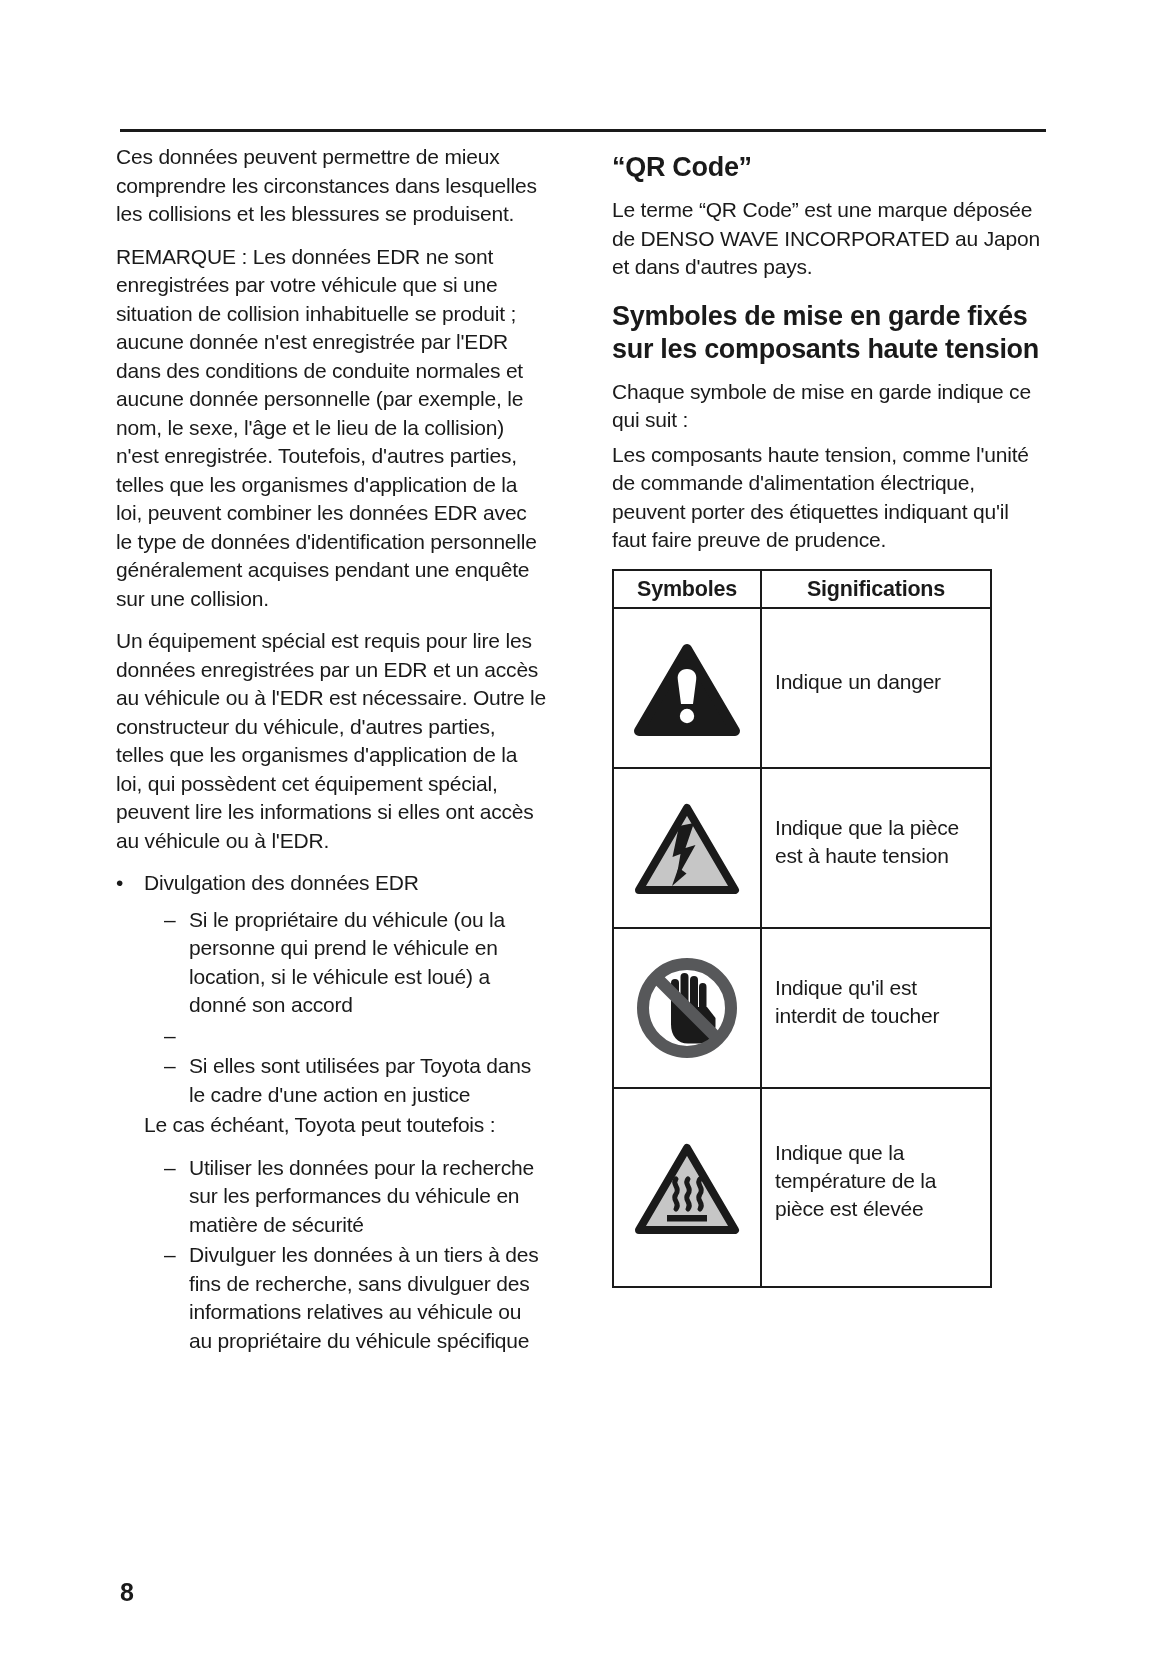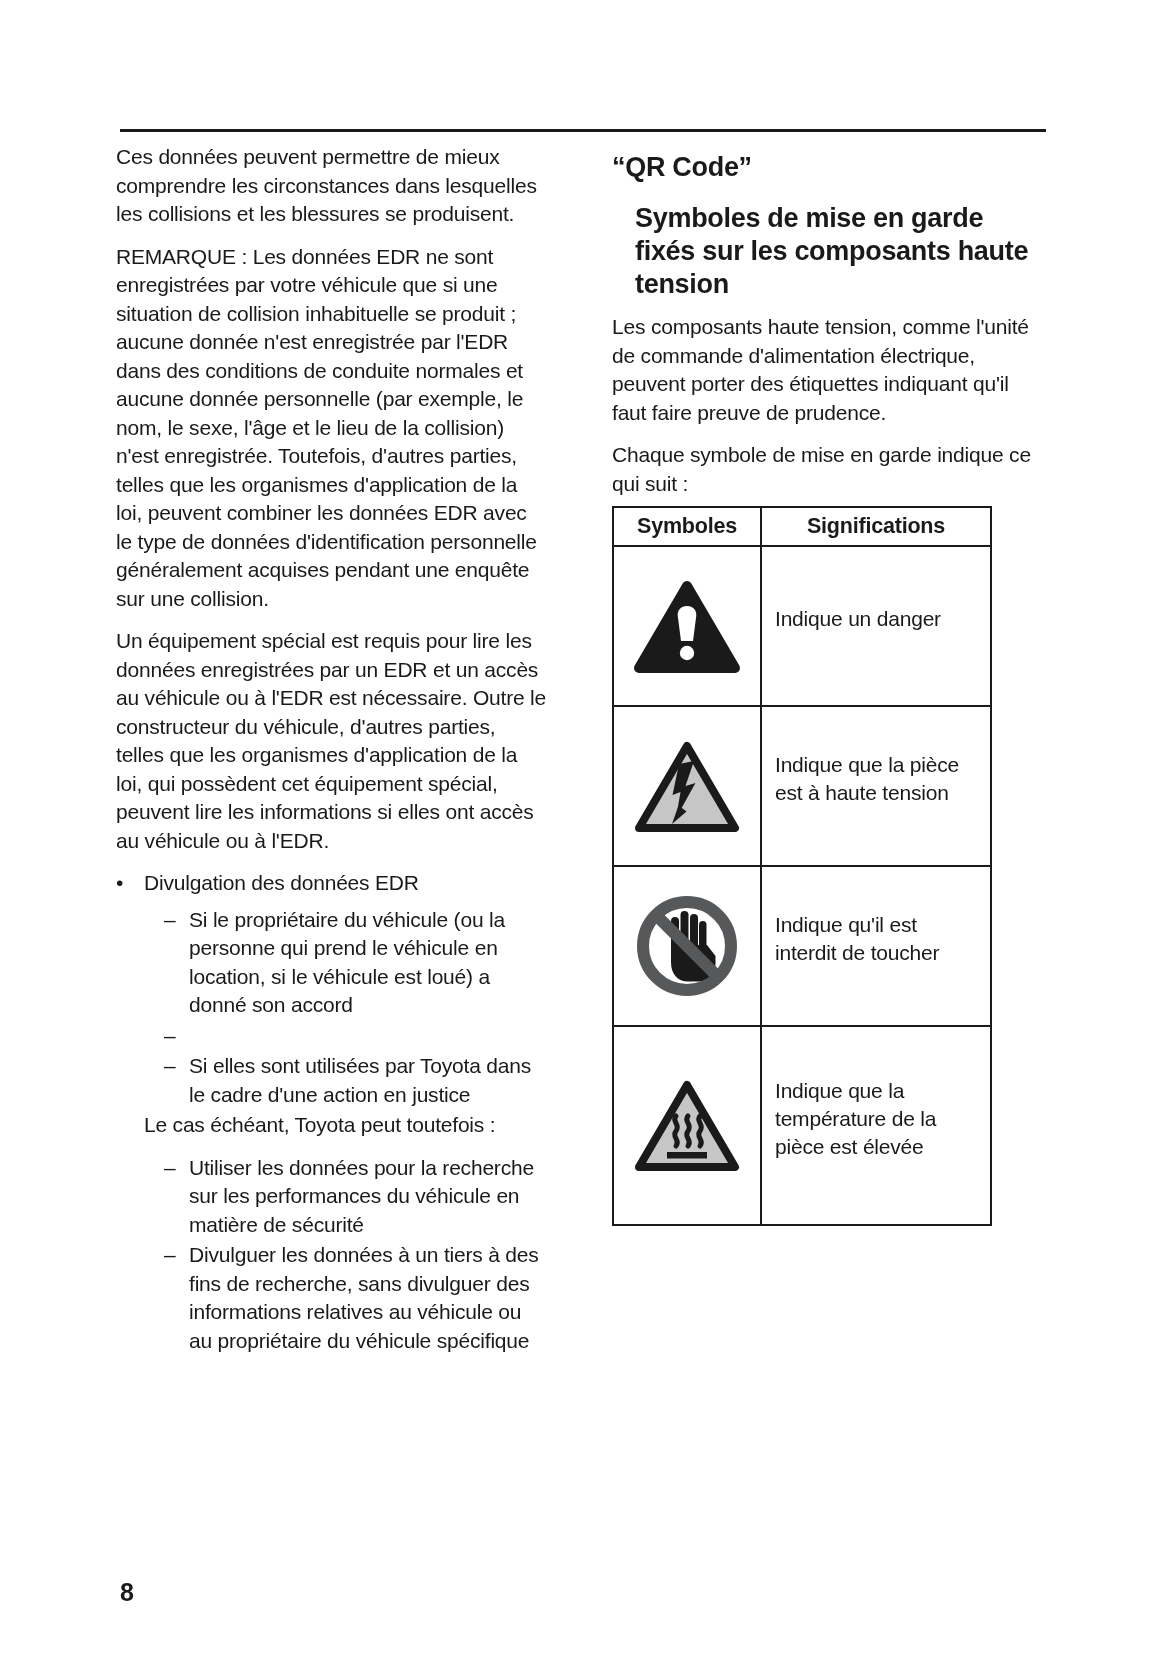--- a/index.html
+++ b/index.html
@@ -29,21 +29,21 @@
   .indent1{padding-left:28px;margin:0 0 4px 0;}
   .dash-row{display:flex;padding-left:48px;margin:0 0 2px 0;}
   .dash-glyph{width:25px;flex:none;}
   .group-gap{margin-top:8px;}
 
   
   .h-sec{
     font-size:27px;line-height:33px;font-weight:bold;
     letter-spacing:-0.3px;margin:0 0 12px 0;
   }
-  .h-sec2{margin-top:18px;margin-left:23px;}
+  .h-sec2{margin-top:18px;}
 
   
   table.sym-table{
     border-collapse:collapse;width:380px;margin-top:8px;
   }
   .sym-table th,.sym-table td{
     border:2.5px solid #1a1a1a;
   }
   .sym-table th{
     font-size:21.5px;font-weight:bold;letter-spacing:-0.2px;
@@ -101,24 +101,25 @@
       <span>Utiliser les données pour la recherche sur les performances du véhicule en matière de sécurité</span>
     </div>
     <div class="dash-row">
       <span class="dash-glyph">–</span>
       <span>Divulguer les données à un tiers à des fins de recherche, sans divulguer des informations relatives au véhicule ou au propriétaire du véhicule spécifique</span>
     </div>
   </div>
 
   <div class="col">
     <h2 class="h-sec" style="margin-top:8px">“QR Code”</h2>
+    <p>Le terme “QR Code” est une marque déposée de DENSO WAVE INCORPORATED au Japon et dans d'autres pays.</p>
 
     <h2 class="h-sec h-sec2">Symboles de mise en garde fixés sur les composants haute tension</h2>
+    <p style="margin-bottom:6px">Chaque symbole de mise en garde indique ce qui suit :</p>
     <p>Les composants haute tension, comme l'unité de commande d'alimentation électrique, peuvent porter des étiquettes indiquant qu'il faut faire preuve de prudence.</p>
-    <p style="margin-bottom:6px">Chaque symbole de mise en garde indique ce qui suit :</p>
 
     <table class="sym-table">
       <colgroup>
           <col style="width:148px">
           <col>
         </colgroup>
       <tbody>
           <tr>
         <th>Symboles</th>
         <th>Significations</th>

